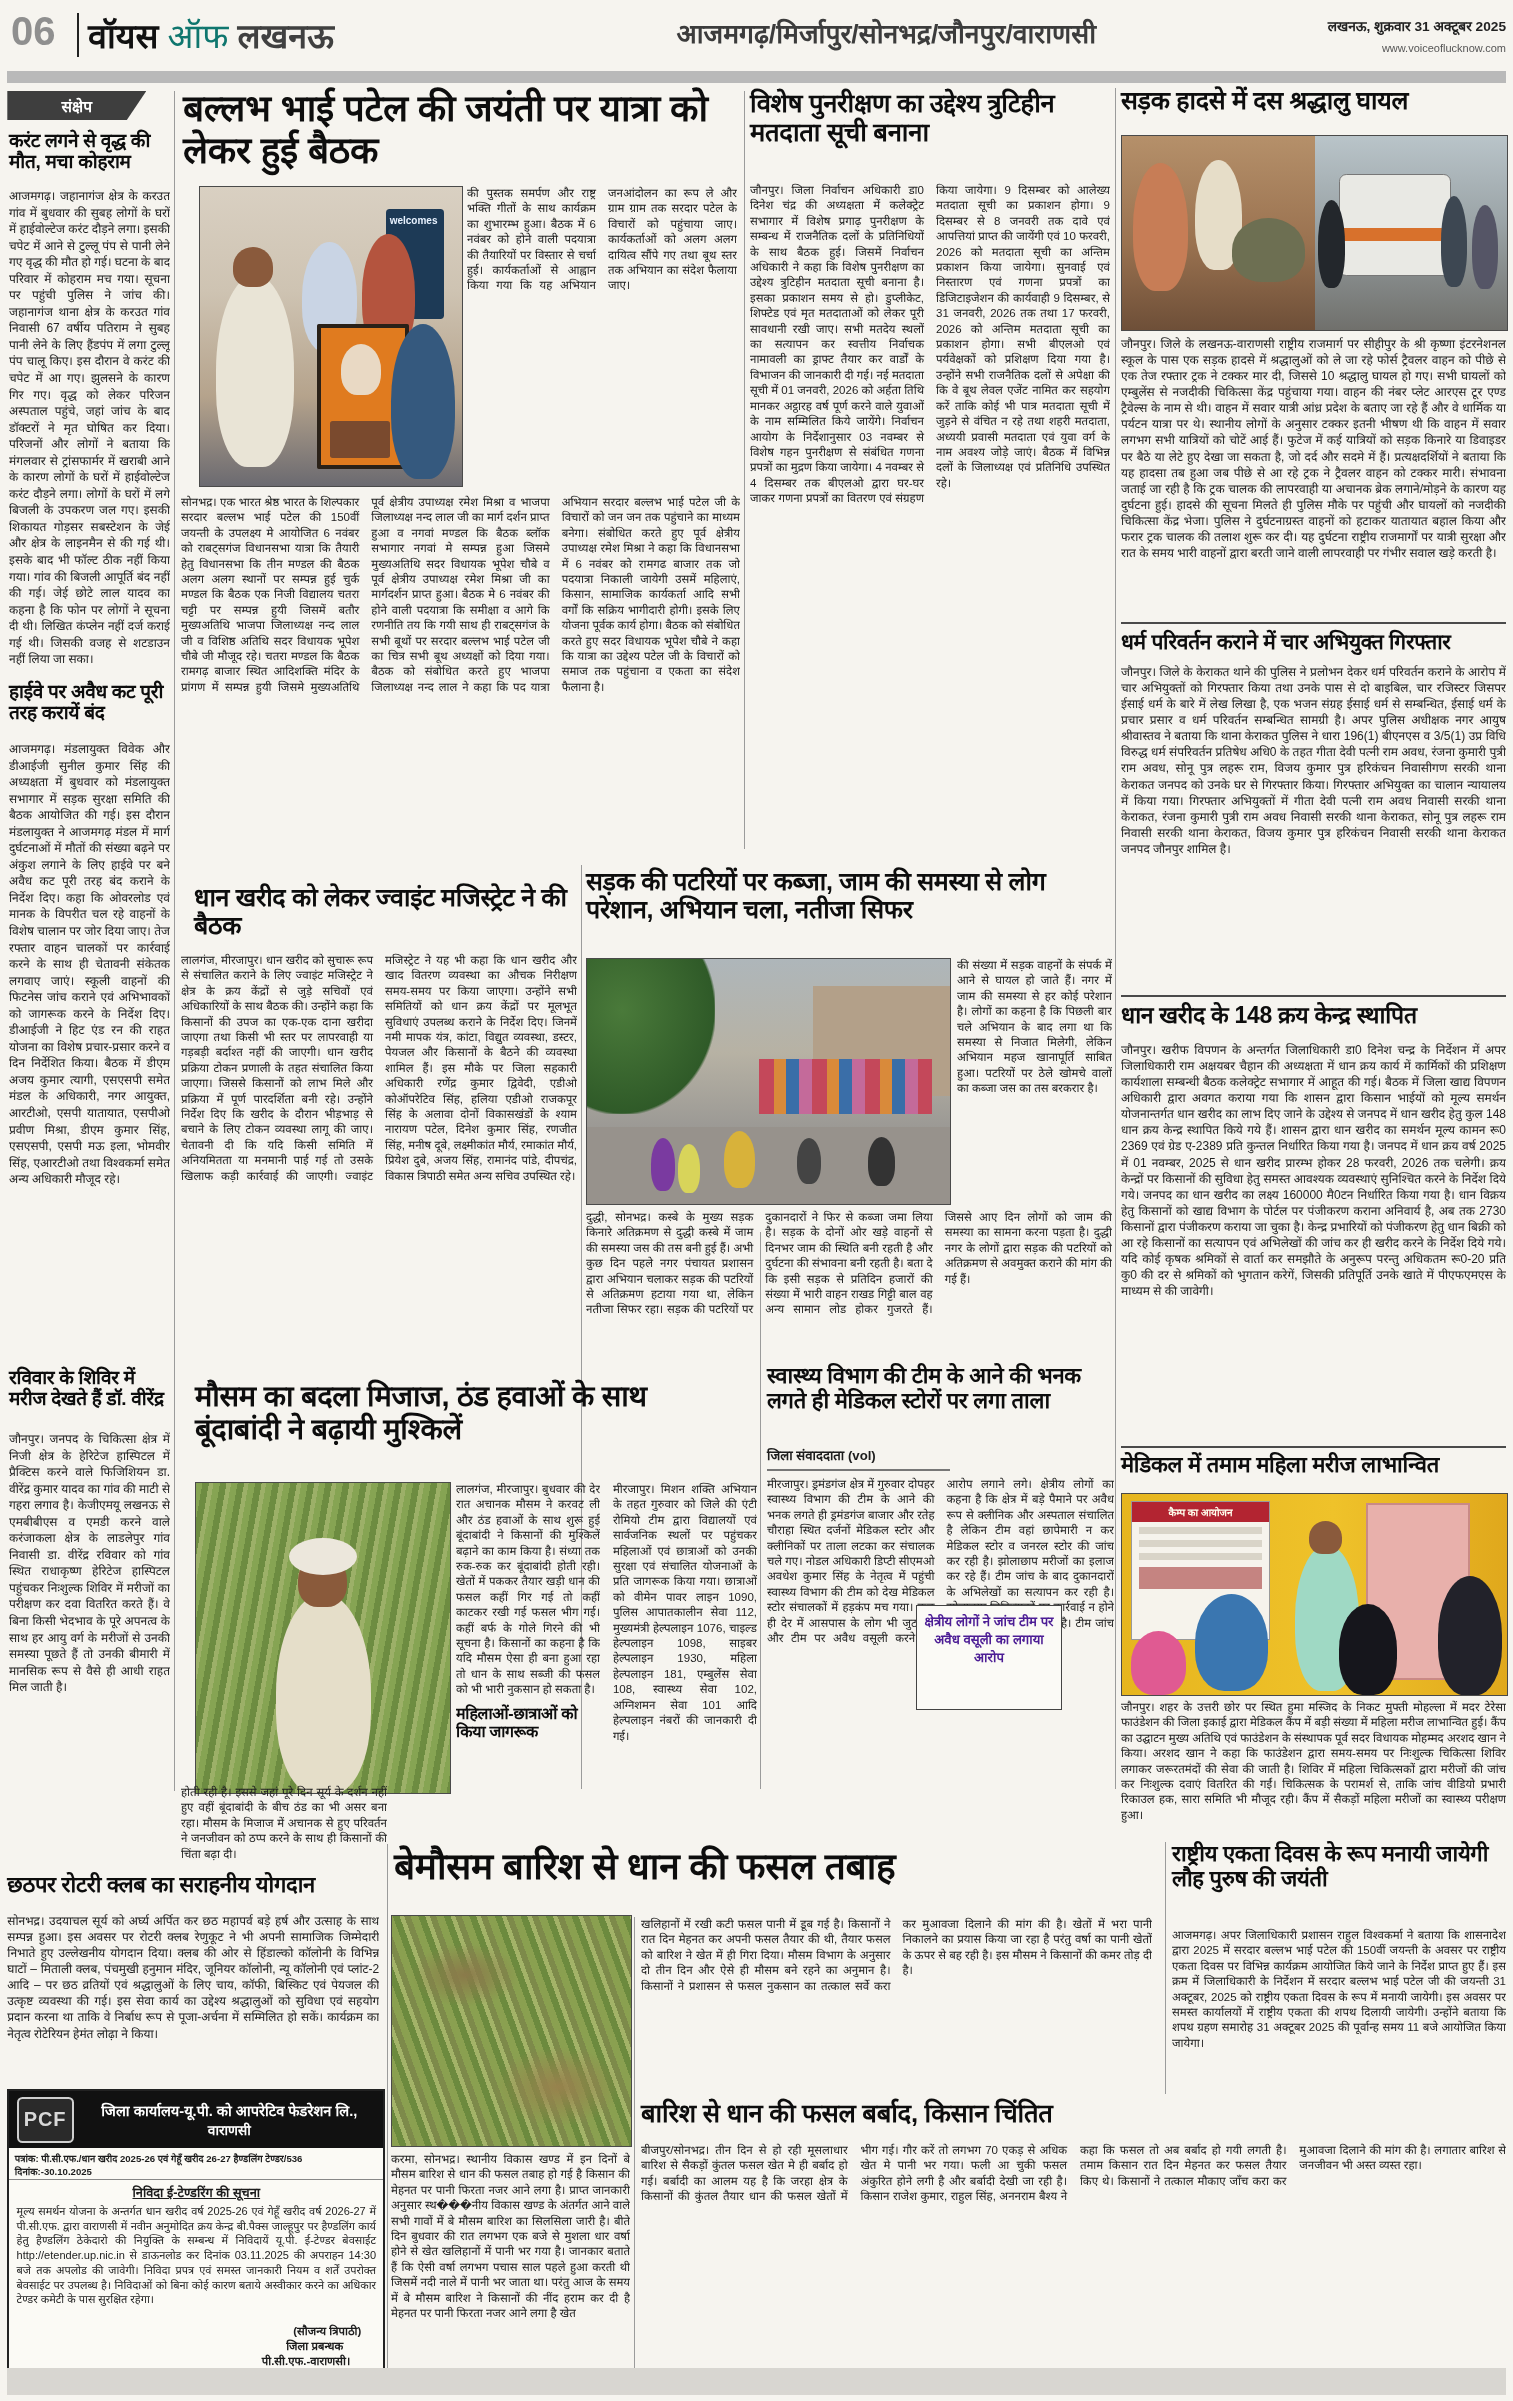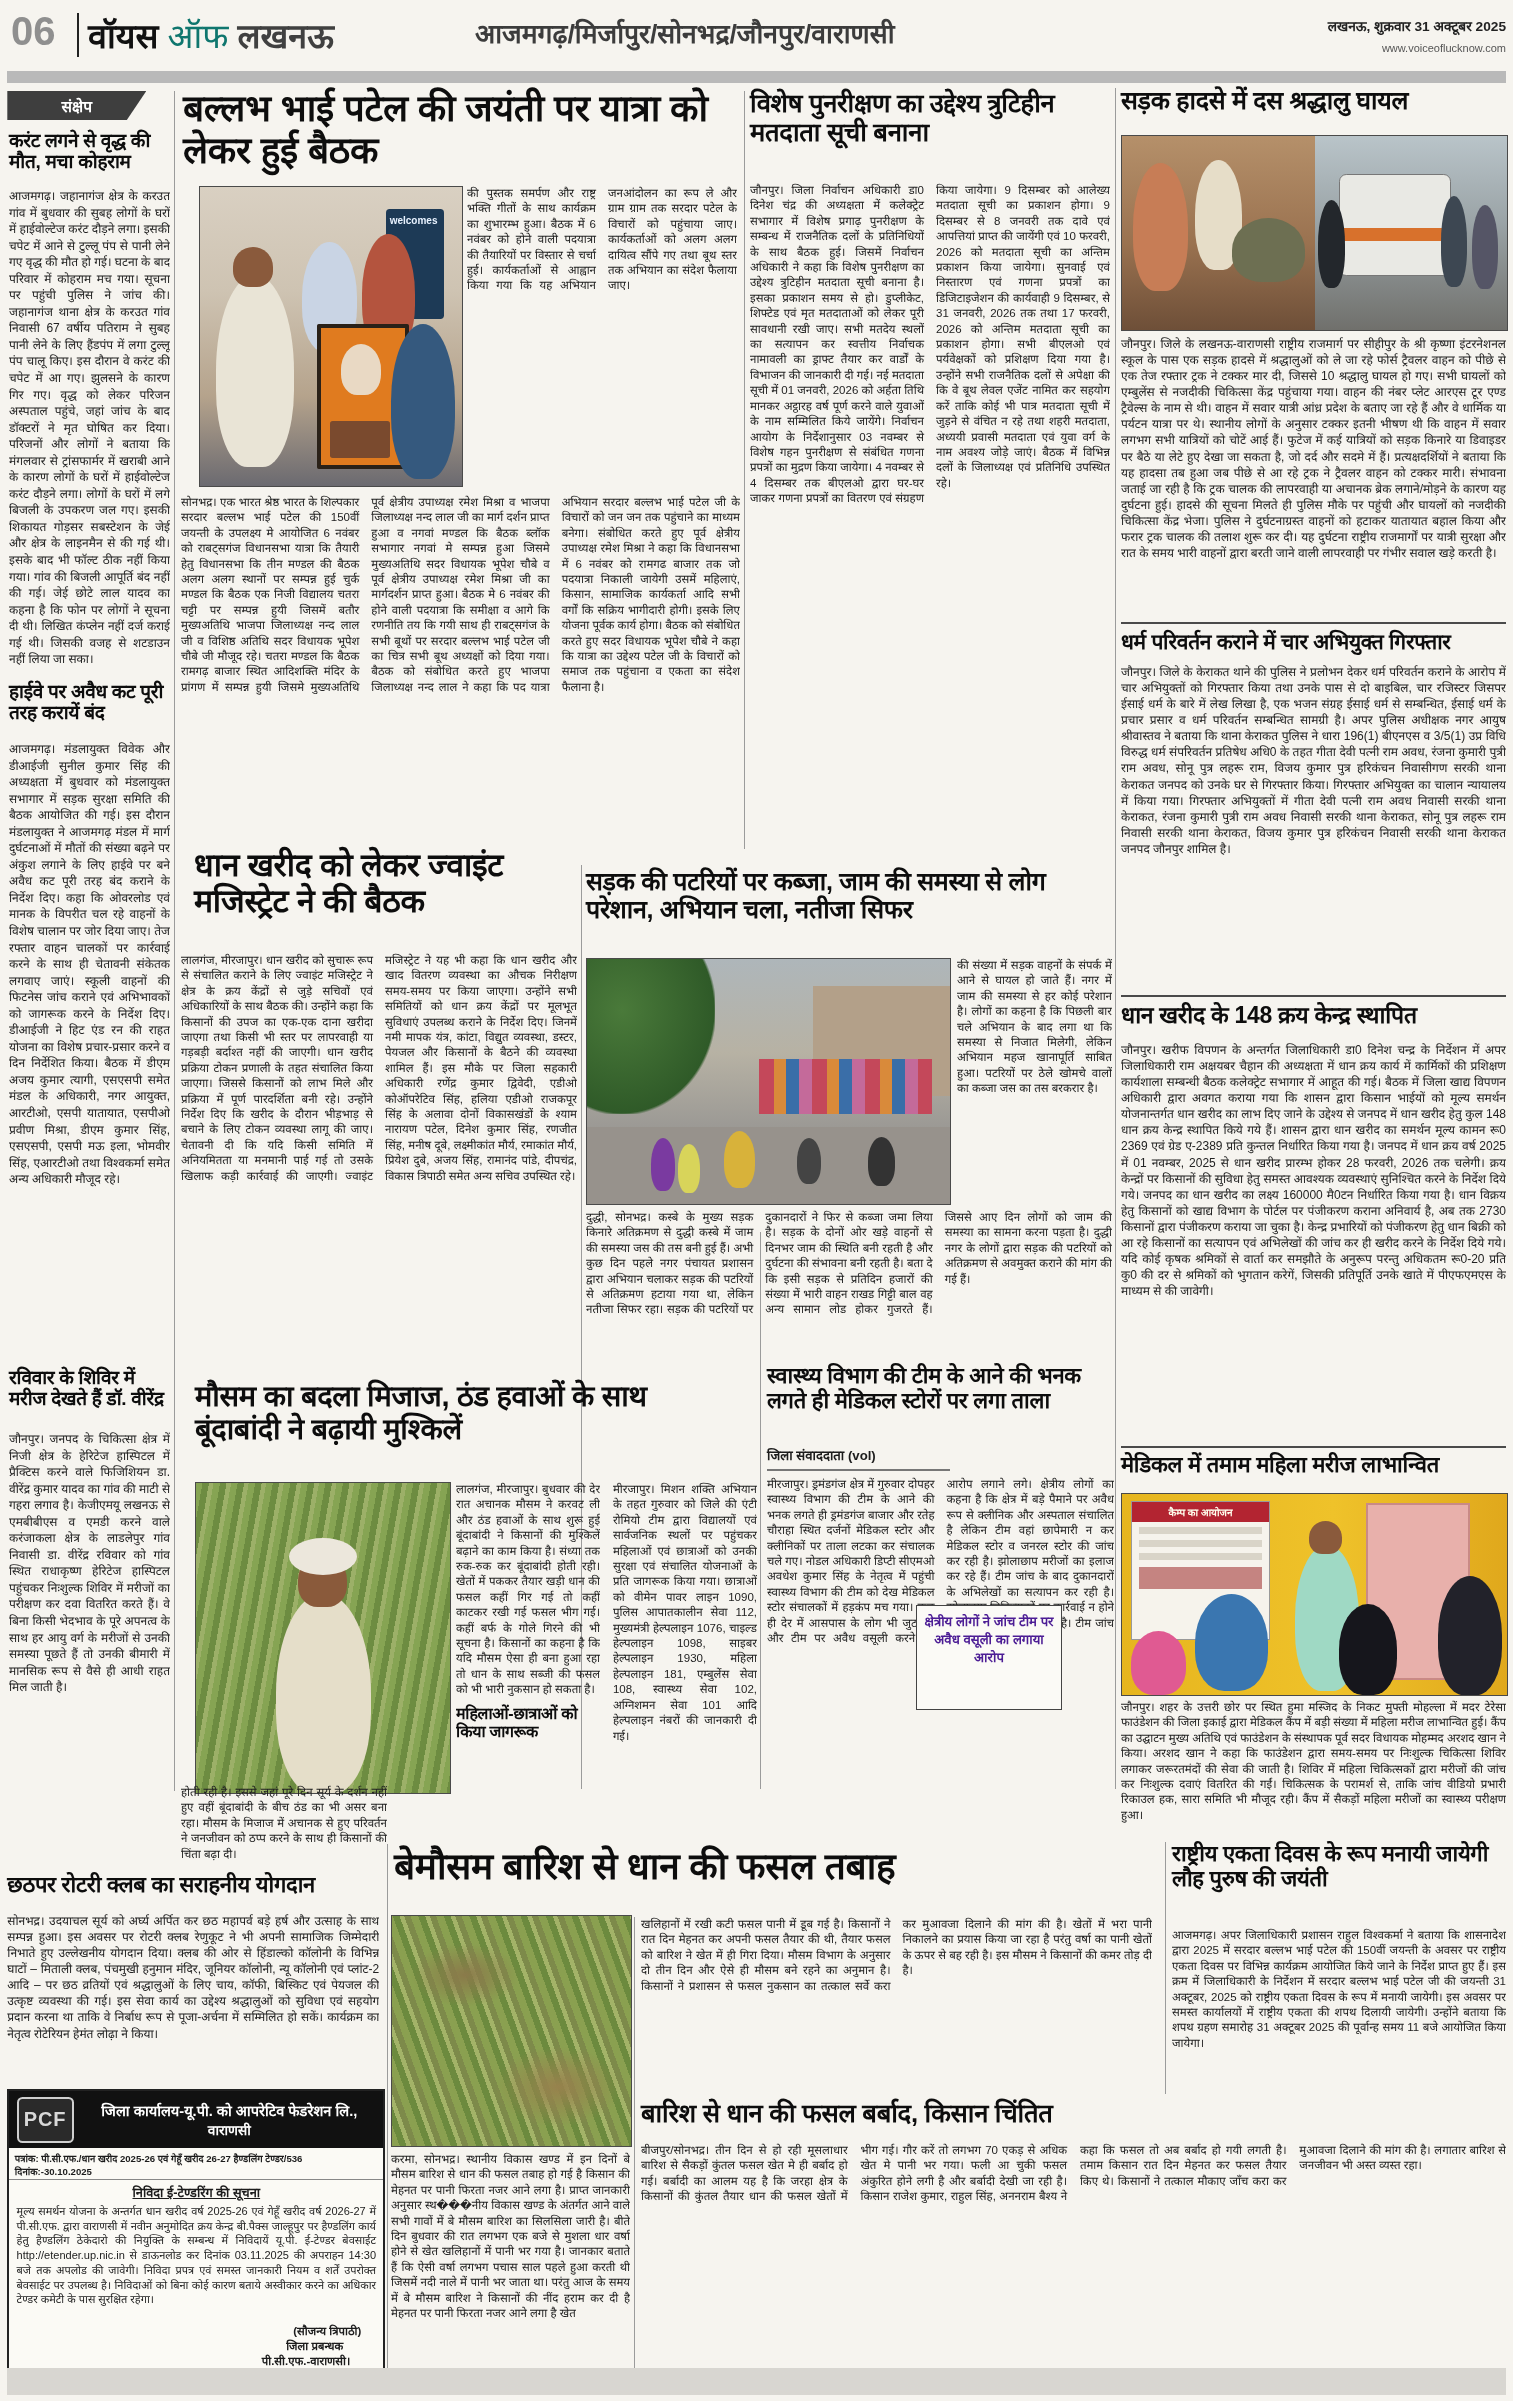--- a/index.html
+++ b/index.html
@@ -33,21 +33,21 @@
 
 <div id="page">
 
   <div class="abs" style="left:11px;top:9px;width:64px;height:49px;font-size:40px;font-weight:bold;color:#8f8f8f;">06</div>
   <div class="abs" style="left:77px;top:12.8px;width:1.8px;height:44px;background:#222;"></div>
   <div class="abs" style="left:88px;top:11px;height:47px;display:flex;gap:9px;align-items:center;">
     <span style="font-size:34px;font-weight:bold;color:#111;">वॉयस</span>
     <span style="font-size:34px;font-weight:normal;color:#0f766e;">ऑफ</span>
     <span style="font-size:34px;font-weight:bold;color:#404040;">लखनऊ</span>
   </div>
-  <div class="abs" style="left:475px;top:14.6px;width:621px;height:40px;text-align:left;font-size:26.5px;font-weight:bold;color:#3c3c3c;">आजमगढ़/मिर्जापुर/सोनभद्र/जौनपुर/वाराणसी</div>
+  <div class="abs" style="left:475px;top:14.6px;width:621px;height:40px;text-align:right;font-size:26.5px;font-weight:bold;color:#3c3c3c;">आजमगढ़/मिर्जापुर/सोनभद्र/जौनपुर/वाराणसी</div>
   <div class="abs" style="left:1177px;top:16.4px;width:329px;text-align:right;font-size:13.7px;font-weight:bold;color:#222;">लखनऊ, शुक्रवार 31 अक्टूबर 2025</div>
   <div class="abs" style="left:1177px;top:42px;width:329px;text-align:right;font-size:11px;color:#555;">www.voiceoflucknow.com</div>
   <div class="abs gray-strip" style="left:7.3px;top:71px;width:1499px;height:12px;"></div>
 
   <div class="abs vline" style="left:174px;top:91px;height:1700px;"></div>
   <div class="abs vline" style="left:744px;top:91px;height:758px;"></div>
   <div class="abs vline" style="left:1115px;top:88px;height:1701px;"></div>
   <div class="abs vline" style="left:581px;top:865px;height:924px;"></div>
   <div class="abs vline" style="left:760px;top:1232px;height:557px;"></div>
   <div class="abs vline" style="left:387px;top:1844px;height:526px;"></div>
@@ -103,21 +103,21 @@
     </div>
   </div>
   <div class="abs bt" style="left:1121px;top:336px;width:385px;height:281px;font-size:12px;">जौनपुर। जिले के लखनऊ-वाराणसी राष्ट्रीय राजमार्ग पर सीहीपुर के श्री कृष्णा इंटरनेशनल स्कूल के पास एक सड़क हादसे में श्रद्धालुओं को ले जा रहे फोर्स ट्रैवलर वाहन को पीछे से एक तेज रफ्तार ट्रक ने टक्कर मार दी, जिससे 10 श्रद्धालु घायल हो गए। सभी घायलों को एम्बुलेंस से नजदीकी चिकित्सा केंद्र पहुंचाया गया। वाहन की नंबर प्लेट आरएस टूर एण्ड ट्रैवेल्स के नाम से थी। वाहन में सवार यात्री आंध्र प्रदेश के बताए जा रहे हैं और वे धार्मिक या पर्यटन यात्रा पर थे। स्थानीय लोगों के अनुसार टक्कर इतनी भीषण थी कि वाहन में सवार लगभग सभी यात्रियों को चोटें आई हैं। फुटेज में कई यात्रियों को सड़क किनारे या डिवाइडर पर बैठे या लेटे हुए देखा जा सकता है, जो दर्द और सदमे में हैं। प्रत्यक्षदर्शियों ने बताया कि यह हादसा तब हुआ जब पीछे से आ रहे ट्रक ने ट्रैवलर वाहन को टक्कर मारी। संभावना जताई जा रही है कि ट्रक चालक की लापरवाही या अचानक ब्रेक लगाने/मोड़ने के कारण यह दुर्घटना हुई। हादसे की सूचना मिलते ही पुलिस मौके पर पहुंची और घायलों को नजदीकी चिकित्सा केंद्र भेजा। पुलिस ने दुर्घटनाग्रस्त वाहनों को हटाकर यातायात बहाल किया और फरार ट्रक चालक की तलाश शुरू कर दी। यह दुर्घटना राष्ट्रीय राजमार्गों पर यात्री सुरक्षा और रात के समय भारी वाहनों द्वारा बरती जाने वाली लापरवाही पर गंभीर सवाल खड़े करती है।</div>
 
   <div class="abs hl" style="left:1121px;top:630px;width:385px;font-size:21px;">धर्म परिवर्तन कराने में चार अभियुक्त गिरफ्तार</div>
   <div class="abs bt" style="left:1121px;top:664px;width:385px;height:325px;font-size:12px;">जौनपुर। जिले के केराकत थाने की पुलिस ने प्रलोभन देकर धर्म परिवर्तन कराने के आरोप में चार अभियुक्तों को गिरफ्तार किया तथा उनके पास से दो बाइबिल, चार रजिस्टर जिसपर ईसाई धर्म के बारे में लेख लिखा है, एक भजन संग्रह ईसाई धर्म से सम्बन्धित, ईसाई धर्म के प्रचार प्रसार व धर्म परिवर्तन सम्बन्धित सामग्री है। अपर पुलिस अधीक्षक नगर आयुष श्रीवास्तव ने बताया कि थाना केराकत पुलिस ने धारा 196(1) बीएनएस व 3/5(1) उप्र विधि विरुद्ध धर्म संपरिवर्तन प्रतिषेध अधि0 के तहत गीता देवी पत्नी राम अवध, रंजना कुमारी पुत्री राम अवध, सोनू पुत्र लहरू राम, विजय कुमार पुत्र हरिकंचन निवासीगण सरकी थाना केराकत जनपद को उनके घर से गिरफ्तार किया। गिरफ्तार अभियुक्त का चालान न्यायालय में किया गया। गिरफ्तार अभियुक्तों में गीता देवी पत्नी राम अवध निवासी सरकी थाना केराकत, रंजना कुमारी पुत्री राम अवध निवासी सरकी थाना केराकत, सोनू पुत्र लहरू राम निवासी सरकी थाना केराकत, विजय कुमार पुत्र हरिकंचन निवासी सरकी थाना केराकत जनपद जौनपुर शामिल है।</div>
 
   <div class="abs hl" style="left:1121px;top:1002px;width:385px;font-size:23px;">धान खरीद के 148 क्रय केन्द्र स्थापित</div>
   <div class="abs bt" style="left:1121px;top:1042px;width:385px;height:398px;font-size:12px;">जौनपुर। खरीफ विपणन के अन्तर्गत जिलाधिकारी डा0 दिनेश चन्द्र के निर्देशन में अपर जिलाधिकारी राम अक्षयबर चैहान की अध्यक्षता में धान क्रय कार्य में कार्मिकों की प्रशिक्षण कार्यशाला सम्बन्धी बैठक कलेक्ट्रेट सभागार में आहूत की गई। बैठक में जिला खाद्य विपणन अधिकारी द्वारा अवगत कराया गया कि शासन द्वारा किसान भाईयों को मूल्य समर्थन योजनान्तर्गत धान खरीद का लाभ दिए जाने के उद्देश्य से जनपद में धान खरीद हेतु कुल 148 धान क्रय केन्द्र स्थापित किये गये हैं। शासन द्वारा धान खरीद का समर्थन मूल्य कामन रू0 2369 एवं ग्रेड ए-2389 प्रति कुन्तल निर्धारित किया गया है। जनपद में धान क्रय वर्ष 2025 में 01 नवम्बर, 2025 से धान खरीद प्रारम्भ होकर 28 फरवरी, 2026 तक चलेगी। क्रय केन्द्रों पर किसानों की सुविधा हेतु समस्त आवश्यक व्यवस्थाएं सुनिश्चित करने के निर्देश दिये गये। जनपद का धान खरीद का लक्ष्य 160000 मै0टन निर्धारित किया गया है। धान विक्रय हेतु किसानों को खाद्य विभाग के पोर्टल पर पंजीकरण कराना अनिवार्य है, अब तक 2730 किसानों द्वारा पंजीकरण कराया जा चुका है। केन्द्र प्रभारियों को पंजीकरण हेतु धान बिक्री को आ रहे किसानों का सत्यापन एवं अभिलेखों की जांच कर ही खरीद करने के निर्देश दिये गये। यदि कोई कृषक श्रमिकों से वार्ता कर समझौते के अनुरूप परन्तु अधिकतम रू0-20 प्रति कु0 की दर से श्रमिकों को भुगतान करेगें, जिसकी प्रतिपूर्ति उनके खाते में पीएफएमएस के माध्यम से की जावेगी।</div>
 
-  <div class="abs hl" style="left:194px;top:847px;width:374px;font-size:32px;">धान खरीद को लेकर ज्वाइंट मजिस्ट्रेट ने की बैठक</div>
+  <div class="abs hl" style="left:194px;top:883px;width:374px;font-size:25px;">धान खरीद को लेकर ज्वाइंट मजिस्ट्रेट ने की बैठक</div>
   <div class="abs bt c2" style="left:181px;top:953px;width:396px;height:418px;">लालगंज, मीरजापुर। धान खरीद को सुचारू रूप से संचालित कराने के लिए ज्वाइंट मजिस्ट्रेट ने क्षेत्र के क्रय केंद्रों से जुड़े सचिवों एवं अधिकारियों के साथ बैठक की। उन्होंने कहा कि किसानों की उपज का एक-एक दाना खरीदा जाएगा तथा किसी भी स्तर पर लापरवाही या गड़बड़ी बर्दाश्त नहीं की जाएगी। धान खरीद प्रक्रिया टोकन प्रणाली के तहत संचालित किया जाएगा। जिससे किसानों को लाभ मिले और प्रक्रिया में पूर्ण पारदर्शिता बनी रहे। उन्होंने निर्देश दिए कि खरीद के दौरान भीड़भाड़ से बचाने के लिए टोकन व्यवस्था लागू की जाए। चेतावनी दी कि यदि किसी समिति में अनियमितता या मनमानी पाई गई तो उसके खिलाफ कड़ी कार्रवाई की जाएगी। ज्वाइंट मजिस्ट्रेट ने यह भी कहा कि धान खरीद और खाद वितरण व्यवस्था का औचक निरीक्षण समय-समय पर किया जाएगा। उन्होंने सभी समितियों को धान क्रय केंद्रों पर मूलभूत सुविधाएं उपलब्ध कराने के निर्देश दिए। जिनमें नमी मापक यंत्र, कांटा, विद्युत व्यवस्था, डस्टर, पेयजल और किसानों के बैठने की व्यवस्था शामिल हैं। इस मौके पर जिला सहकारी अधिकारी रणेंद्र कुमार द्विवेदी, एडीओ कोऑपरेटिव सिंह, हलिया एडीओ राजकपूर सिंह के अलावा दोनों विकासखंडों के श्याम नारायण पटेल, दिनेश कुमार सिंह, रणजीत सिंह, मनीष दूबे, लक्ष्मीकांत मौर्य, रमाकांत मौर्य, प्रियेश दुबे, अजय सिंह, रामानंद पांडे, दीपचंद्र, विकास त्रिपाठी समेत अन्य सचिव उपस्थित रहे।</div>
 
   <div class="abs hl" style="left:586px;top:867px;width:526px;font-size:25px;">सड़क की पटरियों पर कब्जा, जाम की समस्या से लोग परेशान, अभियान चला, नतीजा सिफर</div>
   <div class="abs photo" style="left:586px;top:958px;width:363px;height:245px;background:linear-gradient(180deg,#aeb6ba 0%,#b7b2a4 38%,#9a9894 70%,#8b8884 100%);">
     <div class="abs" style="left:-27px;top:-18px;width:155px;height:173px;background:radial-gradient(ellipse at 40% 40%,#4a7a3a 0%,#2f5a28 70%,transparent 72%);"></div>
     <div class="abs" style="right:0;top:27px;width:137px;height:110px;background:#b3a089;"></div>
     <div class="abs" style="right:18px;top:100px;width:173px;height:55px;background:repeating-linear-gradient(90deg,#c4485a 0 14.6px,#d98a3a 14.6px 27px,#3a6ea8 27px 40px,#c46a9a 40px 53px);"></div>
     <div class="abs" style="left:0;bottom:0;width:100%;height:77px;background:#97928c;"></div>
     <div class="pb" style="left:137px;bottom:16.4px;width:31px;height:57px;background:#d8b23a;"></div>
     <div class="pb" style="left:210px;bottom:20px;width:24px;height:46px;background:#444;"></div>

